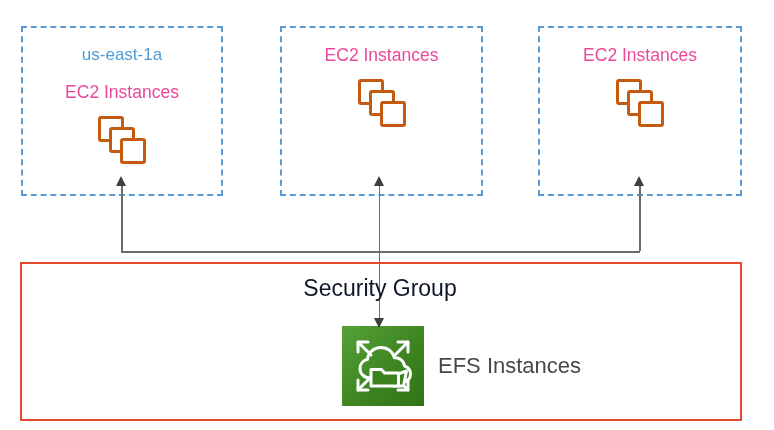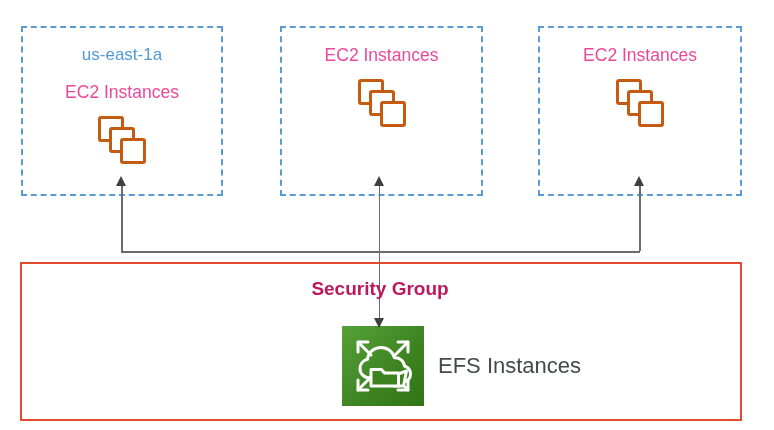--- a/index.html
+++ b/index.html
@@ -28,21 +28,21 @@
   .sq1{left:0;top:0;}
   .sq2{left:11px;top:11px;}
   .sq3{left:22px;top:22px;}
   
   .sg-box{
     position:absolute;left:20px;top:262px;width:722px;height:159px;
     box-sizing:border-box;border:2px solid #E2492F;background:#ffffff;
   }
   .sg-label{
     position:absolute;left:380px;top:277px;transform:translateX(-50%);
-    font-size:19px;line-height:23px;color:#be185d;white-space:nowrap;z-index:4;font-weight:bold;
+    font-size:23px;line-height:23px;color:#0f172a;white-space:nowrap;z-index:4;
   }
   
   .h-line{position:absolute;left:121px;top:251px;width:519px;height:1.5px;background:#6B6B6B;z-index:3;}
   .v-line{position:absolute;width:1.5px;background:#6B6B6B;z-index:3;}
   #vl1{left:121px;top:185px;height:66px;}
   #vl2{left:378.5px;top:185px;height:141px;}
   #vl3{left:639px;top:186px;height:65px;}
   .arrow-up,.arrow-down{position:absolute;width:0;height:0;z-index:3;}
   .arrow-up{border-left:5.5px solid transparent;border-right:5.5px solid transparent;border-bottom:10px solid #3F3F3F;}
   .arrow-down{border-left:5.5px solid transparent;border-right:5.5px solid transparent;border-top:10px solid #3F3F3F;}

